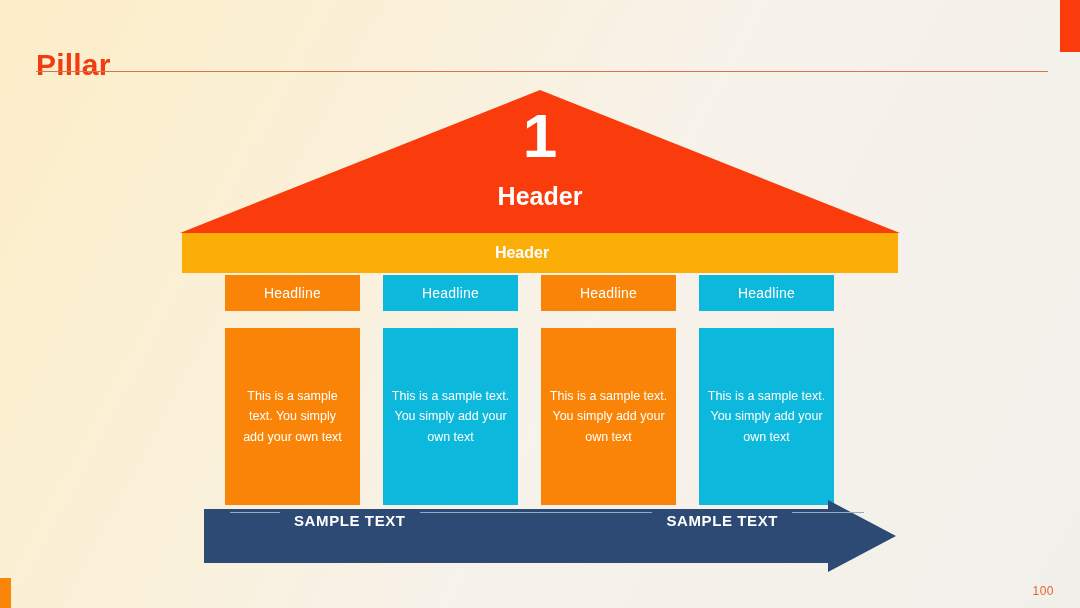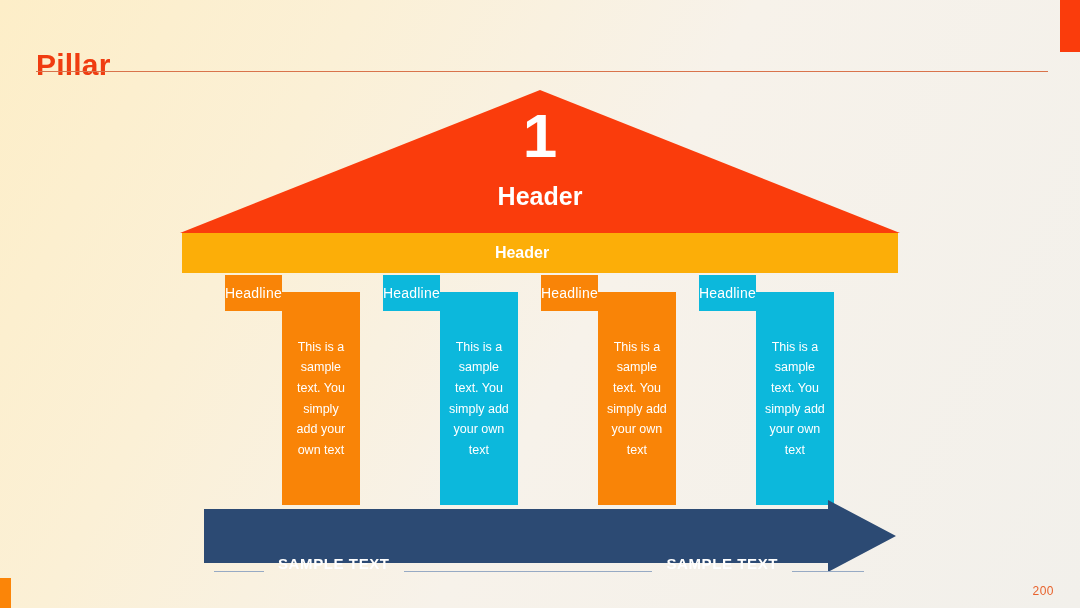--- a/index.html
+++ b/index.html
@@ -66,21 +66,21 @@
   #beam-label {
     color:#ffffff; font-size:16px; font-weight:bold;
     transform:translateX(-18px);
   }
 
   
   #columns {
     position:absolute; left:225px; top:275px; width:609px; height:230px;
     display:flex; justify-content:space-between;
   }
-  .column { width:135px; display:flex; flex-direction:row; }
+  .column { width:135px; display:flex; flex-direction:column; }
   .col-head {
     height:36px; display:flex; align-items:center; justify-content:center;
     color:#ffffff; font-size:14px; letter-spacing:.2px;
   }
   .col-body {
     margin-top:17px; flex:1;
     display:flex; align-items:center; justify-content:center;
     padding:6px 8px;
     color:#ffffff; font-size:12.5px; line-height:1.65; text-align:center;
   }
@@ -88,22 +88,22 @@
   .c-cyan   { background:#0cb8dc; }
   
   #columns .column:first-child .col-body { padding:6px 14px; }
 
   
   #arrow-banner {
     position:absolute; left:204px; top:500px; width:692px; height:72px;
   }
   #arrow-banner svg { display:block; width:692px; height:72px; }
   #arrow-content {
-    position:absolute; left:0; top:0; width:660px; height:72px;
-    display:flex; align-items:flex-end; padding-left:10px; gap:0;
+    position:absolute; left:0; top:12px; width:660px; height:72px;
+    display:flex; align-items:flex-start; padding-left:26px; gap:0;
   }
   .arrow-rule { height:1px; background:#97aac4; }
   #rule-1 { width:50px; }
   #rule-2 { flex:1; min-width:20px; }
   #rule-3 { width:72px; }
   .arrow-label {
     color:#ffffff; font-size:15px; font-weight:bold; letter-spacing:.6px;
     padding:0 14px; white-space:nowrap;
   }
 </style>
@@ -160,15 +160,15 @@
     </svg>
     <div id="arrow-content">
       <div class="arrow-rule" id="rule-1"></div>
       <span class="arrow-label">SAMPLE TEXT</span>
       <div class="arrow-rule" id="rule-2"></div>
       <span class="arrow-label">SAMPLE TEXT</span>
       <div class="arrow-rule" id="rule-3"></div>
     </div>
   </div>
 
-  <div id="page-number">200</div>
+  <div id="page-number">100</div>
 
 </div>
 
 </body></html>

